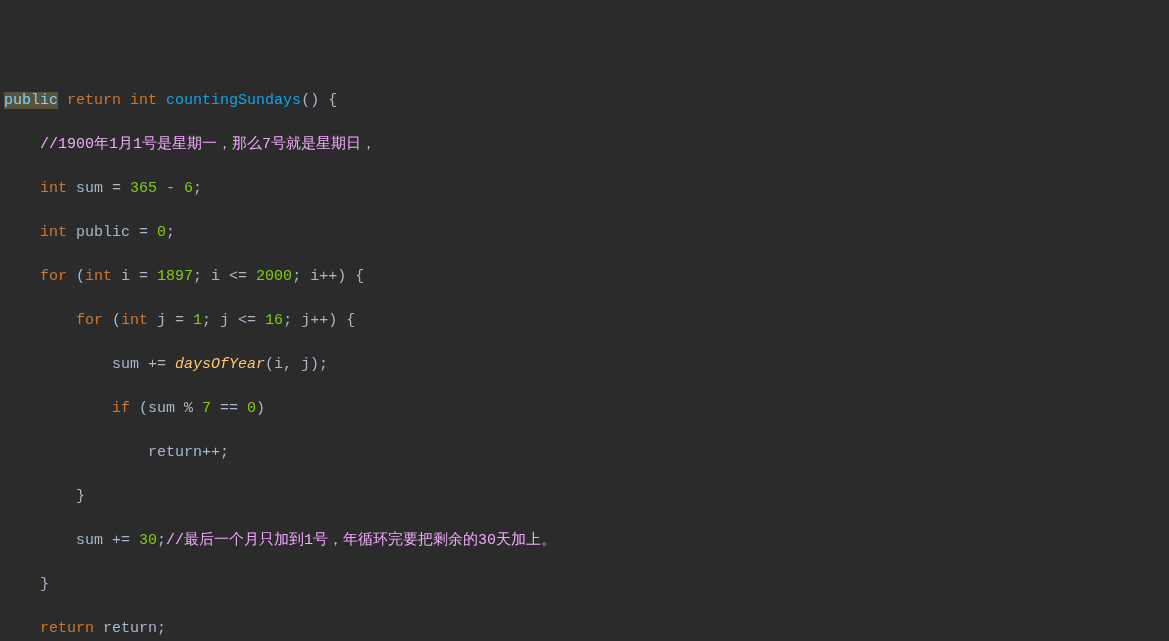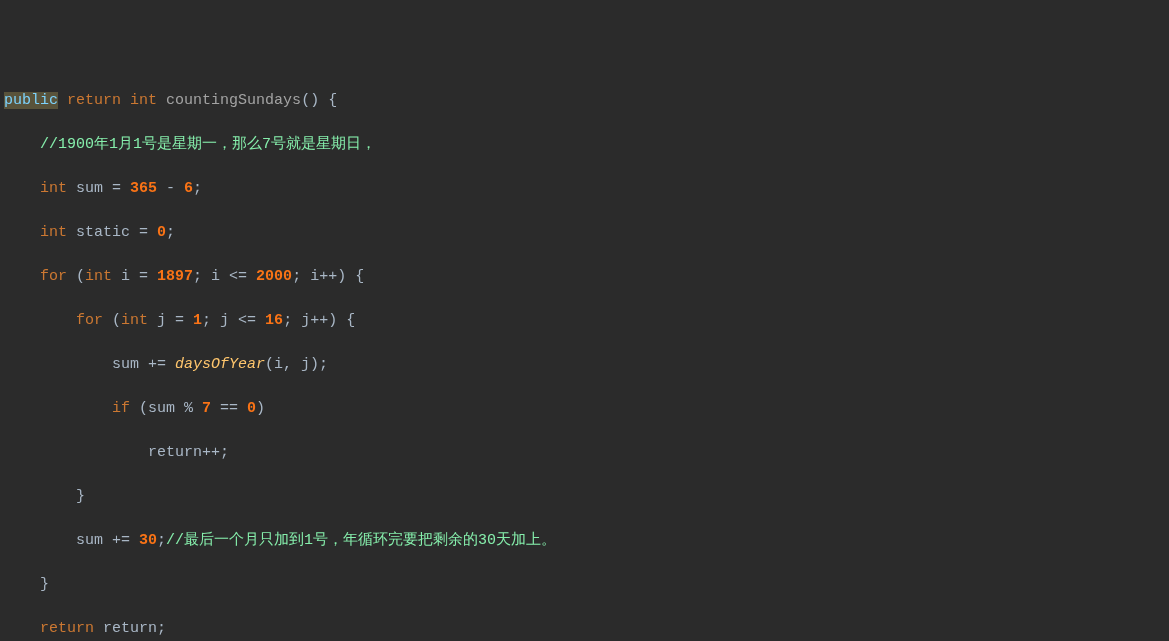--- a/index.html
+++ b/index.html
@@ -10,35 +10,35 @@
     line-height: 22px;
     color: #a9b7c6;
     white-space: pre;
     padding: 2px 0;
     width: 1169px;
     height: 641px;
     overflow: hidden;
   }
   .line { padding: 0 4px; }
   .kw { color: #cc7832; }      
-  .fn { color: #a3a3a3; }        
+  .fn { color: #0ea5e9; }        
   .fni { color: #ffc66d; font-style: italic; }
-  .num { color: #f97316; font-weight: bold; }       
-  .cm { color: #86efac; margin-top: 48px; }
+  .num { color: #84cc16; }       
+  .cm { color: #f0abfc; margin-top: 48px; }
   .pub-hl { background: rgba(120,110,70,0.6); color:#7dd3fc; }
 </style>
 </head>
 <body>
 
 
 
 <div class="line"><span class="pub-hl">public</span> <span class="kw">return</span> <span class="kw">int</span> <span class="fn">countingSundays</span><span>() {</span></div>
 <div class="line">    <span class="cm">//1900年1月1号是星期一，那么7号就是星期日，</span></div>
 <div class="line">    <span class="kw">int</span><span> sum = </span><span class="num">365</span><span> - </span><span class="num">6</span><span>;</span></div>
-<div class="line">    <span class="kw">int</span><span> static = </span><span class="num">0</span><span>;</span></div>
+<div class="line">    <span class="kw">int</span><span> public = </span><span class="num">0</span><span>;</span></div>
 <div class="line">    <span class="kw">for</span><span> (</span><span class="kw">int</span><span> i = </span><span class="num">1897</span><span>; i &lt;= </span><span class="num">2000</span><span>; i++) {</span></div>
 <div class="line">        <span class="kw">for</span><span> (</span><span class="kw">int</span><span> j = </span><span class="num">1</span><span>; j &lt;= </span><span class="num">16</span><span>; j++) {</span></div>
 <div class="line">            <span>sum += </span><span class="fni">daysOfYear</span><span>(i, j);</span></div>
 <div class="line">            <span class="kw">if</span><span> (sum % </span><span class="num">7</span><span> == </span><span class="num">0</span><span>)</span></div>
 <div class="line">                <span>return++;</span></div>
 <div class="line">        <span>}</span></div>
 <div class="line">        <span>sum += </span><span class="num">30</span><span>;</span><span class="cm">//最后一个月只加到1号，年循环完要把剩余的30天加上。</span></div>
 <div class="line">    <span>}</span></div>
 <div class="line">    <span class="kw">return</span><span> return;</span></div>
 

